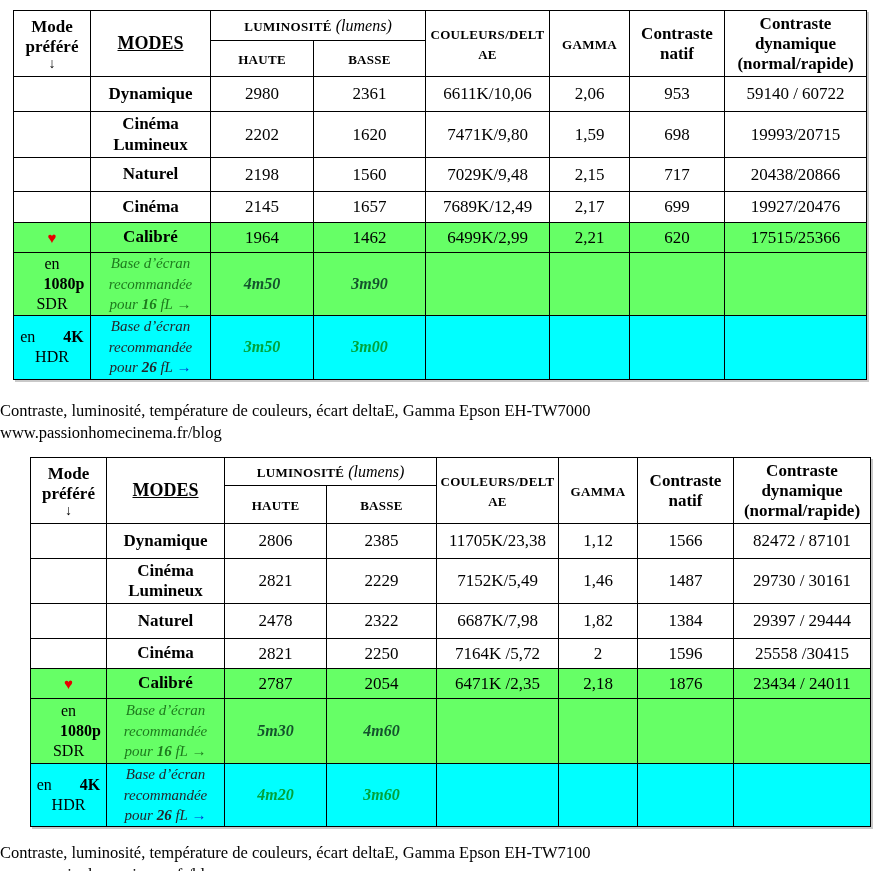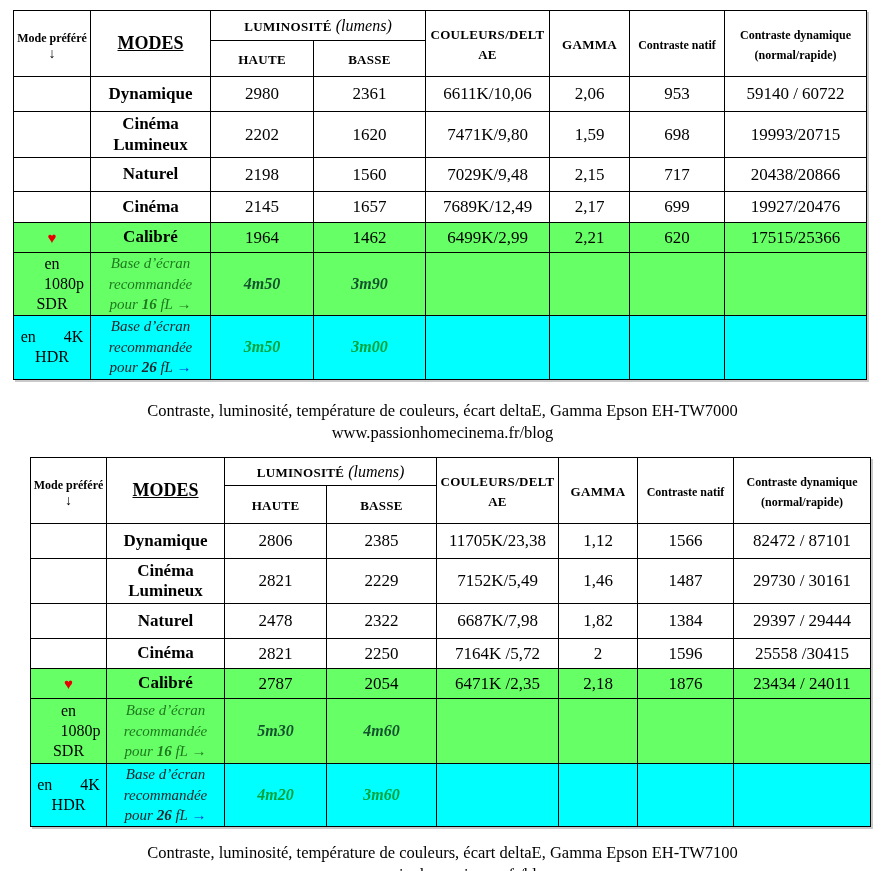--- a/index.html
+++ b/index.html
@@ -4,47 +4,47 @@
 <style>
   html,body { margin:0; padding:0; background:#fff; }
   body { width:885px; height:871px; font-family:"Liberation Serif", serif; color:#000; overflow:hidden; }
 
   table.t { border-collapse:collapse; table-layout:fixed; background:#fff; box-shadow:2px 2px 0 #c9c9c9; }
   table.t td { border:1px solid #000; text-align:center; vertical-align:middle; font-size:17px; padding:0 2px; overflow:hidden; }
 
   .t1 { margin:10px 0 0 13px; }
   .t2 { margin:13px 0 0 30px; }
 
-  .hdr-big  { font-weight:bold; font-size:12px; line-height:1.15; }
+  .hdr-big  { font-weight:bold; font-size:17px; line-height:1.15; }
   .hdr-sm   { font-weight:bold; font-size:13px; letter-spacing:.3px; }
   .lumens   { font-weight:normal; font-size:16px;font-style:italic; }
   .u        { text-decoration:underline; }
   .arrow-dn { font-size:14px; font-weight:normal; display:block; line-height:1; }
   .mode     { font-weight:bold; font-size:17px; line-height:1.2; }
   .val      { font-size:17px; }
 
   .green { background:#66ff66; }
   .cyan  { background:#00ffff;padding-left:22px; }
 
   .heart { color:#e60000; font-size:15px; line-height:1; }
 
   .pref-lbl { font-size:16px; line-height:1.25; }
-  .pref-lbl .b { font-weight:normal;margin-left:24px; }
+  .pref-lbl .b { font-weight:bold;margin-left:24px; }
 
   .base-txt { font-style:italic; font-size:15px; line-height:1.3; }
   tr.green .base-txt { color:#1e7a1e; }
   tr.cyan  .base-txt { color:#26262a; }
   .base-txt .fl { font-weight:bold; }
   tr.cyan .arrow-r { color:#0033cc; }
 
   .dim { font-style:italic; font-weight:bold; font-size:16px; }
   tr.green .dim { color:#14532d; }
   tr.cyan  .dim { color:#00a33a; }
 
-  .caption { width:885px; text-align:center; font-size:16.5px; line-height:1.35; margin-top:20px; }
+  .caption { width:885px; font-size:16.5px; line-height:1.35; margin-top:20px; }
   .caption .site { display:block; }
 </style>
 </head>
 <body>
 
 <table class="t t1">
   <colgroup>
     <col style="width:77px">
       <col style="width:120px">
       <col style="width:103px">

